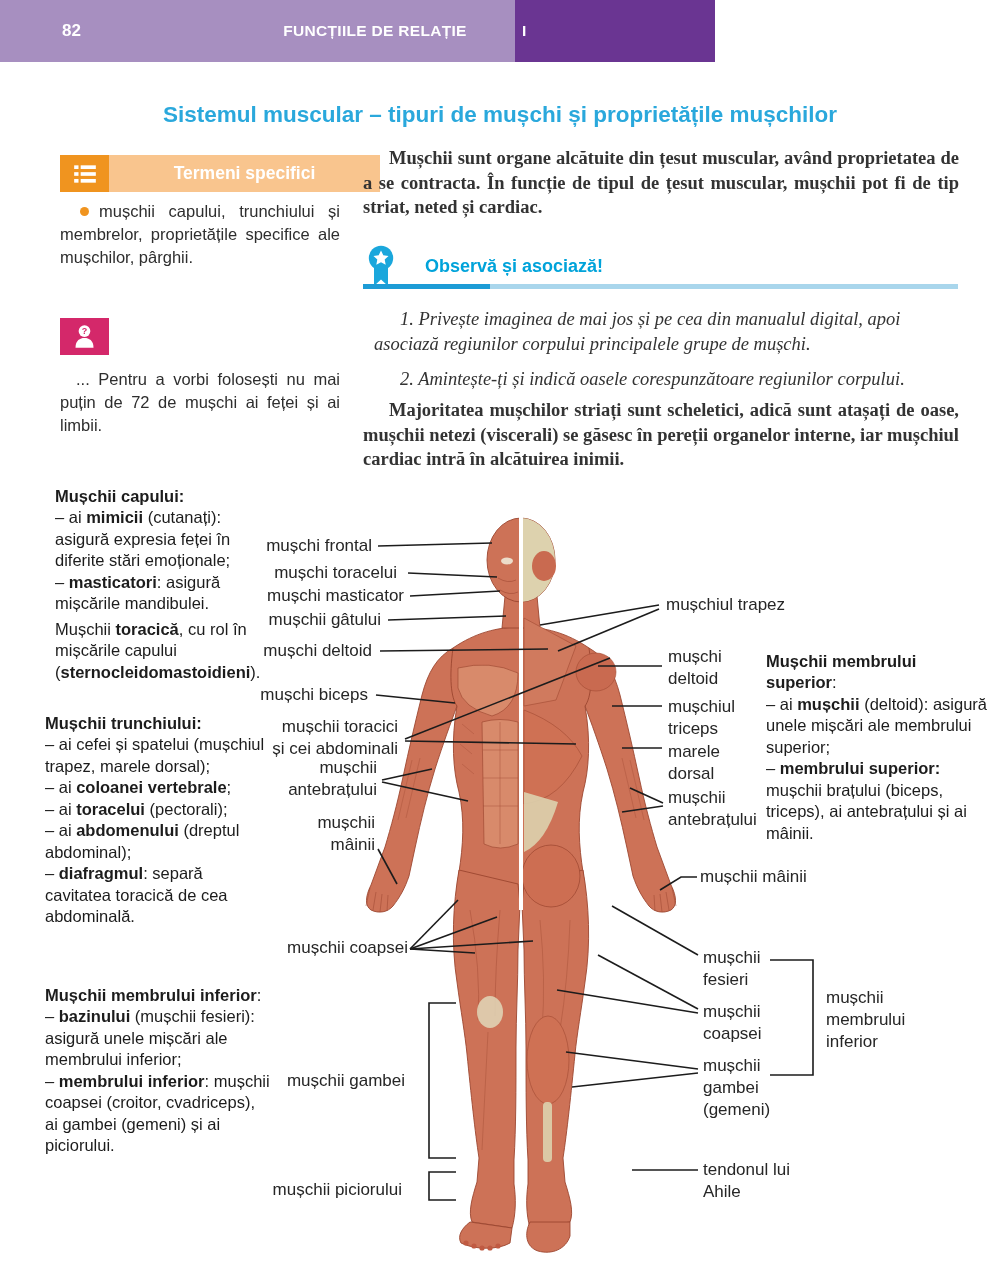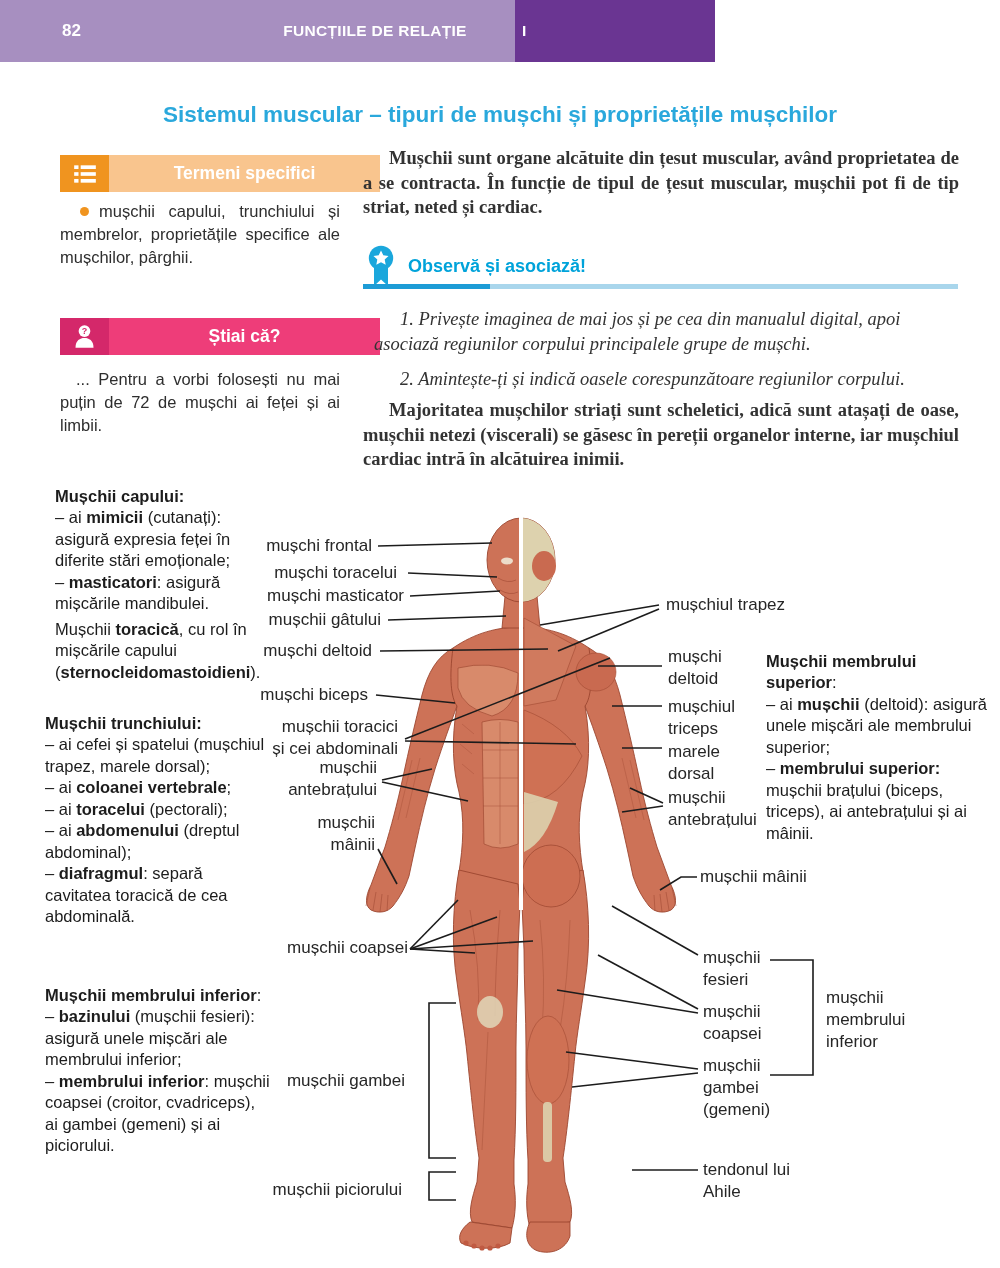--- a/index.html
+++ b/index.html
@@ -22,21 +22,21 @@
   .stiai .sq{background:#d4286a;}
   .stiai .strip{background:#ee3d79;}
   .side-par{position:absolute;left:60px;width:280px;font-size:16.5px;line-height:1.38;text-align:justify;}
   .bullet{display:inline-block;width:9px;height:9px;border-radius:50%;background:#f0941f;margin:0 10px 1px 20px;}
   
   .serif{position:absolute;left:363px;width:596px;font-family:"Liberation Serif",serif;
          font-size:18.5px;line-height:1.33;color:#333;text-align:justify;}
   .indent{text-indent:26px;font-weight:bold;}
   .tasks{font-style:italic;text-align:left;}
   .tasks p{margin:11px;text-indent:26px;}
-  .obs-row{position:absolute;left:366px;top:245px;height:42px;display:flex;align-items:center;}
+  .obs-row{position:absolute;left:366px;top:245px;height:42px;display:flex;align-items:center;gap:17px;}
   .obs-label{color:#00a3da;font-weight:bold;font-size:18px;margin-left:12px;}
   .rule-dark{position:absolute;left:363px;top:284px;width:127px;height:5px;background:#1d9cd6;}
   .rule-light{position:absolute;left:490px;top:284px;width:468px;height:5px;background:#a9d6ec;}
   
   .note{position:absolute;font-size:16.5px;line-height:1.3;color:#1c1c1c;white-space:pre-line;}
   .ra{text-align:left;}
   .b{font-weight:bold;}
   
   .dlabel{position:absolute;font-size:17px;line-height:22px;color:#262626;white-space:pre-line;z-index:3;}
   .la{text-align:right;}
@@ -73,21 +73,20 @@
   <div class="side-par" style="top:200px"><span class="bullet"></span><span>mușchii capului, trunchiului și membrelor, proprietățile specifice ale mușchilor, pârghii.</span></div>
 
   <div class="sbox stiai" style="top:318px">
     <div class="sq">
       <svg width="27" height="27" viewBox="0 0 24 24">
         <circle cx="12" cy="7.2" r="5.2" fill="#fff"></circle>
         <text x="12" y="9.6" font-size="8" font-weight="bold" fill="#d4286a" text-anchor="middle" font-family="Liberation Sans, sans-serif">?</text>
         <path d="M4,22 C4,15.5 8,13.4 12,13.4 C16,13.4 20,15.5 20,22 Z" fill="#fff"></path>
       </svg>
     </div>
-    <div class="strip">Știai că?</div>
   </div>
   <div class="side-par" style="top:368px;text-indent:16px">... Pentru a vorbi folosești nu mai puțin de 72 de mușchi ai feței și ai limbii.</div>
 
   <div class="serif indent" style="top:146px">Mușchii sunt organe alcătuite din țesut muscular, având proprietatea de a se contracta. În funcție de tipul de țesut muscular, mușchii pot fi de tip striat, neted și cardiac.</div>
 
   <div class="obs-row">
     <svg width="30" height="42" viewBox="0 0 30 42">
       <path d="M8,22 L8,41 L15,34.5 L22,41 L22,22 Z" fill="#1aa7dc"></path>
       <circle cx="15" cy="13" r="12.2" fill="#1aa7dc"></circle>
       <path d="M15,5.5 L17.3,10.3 L22.5,11 L18.7,14.6 L19.7,19.8 L15,17.3 L10.3,19.8 L11.3,14.6 L7.5,11 L12.7,10.3 Z" fill="#fff"></path>

